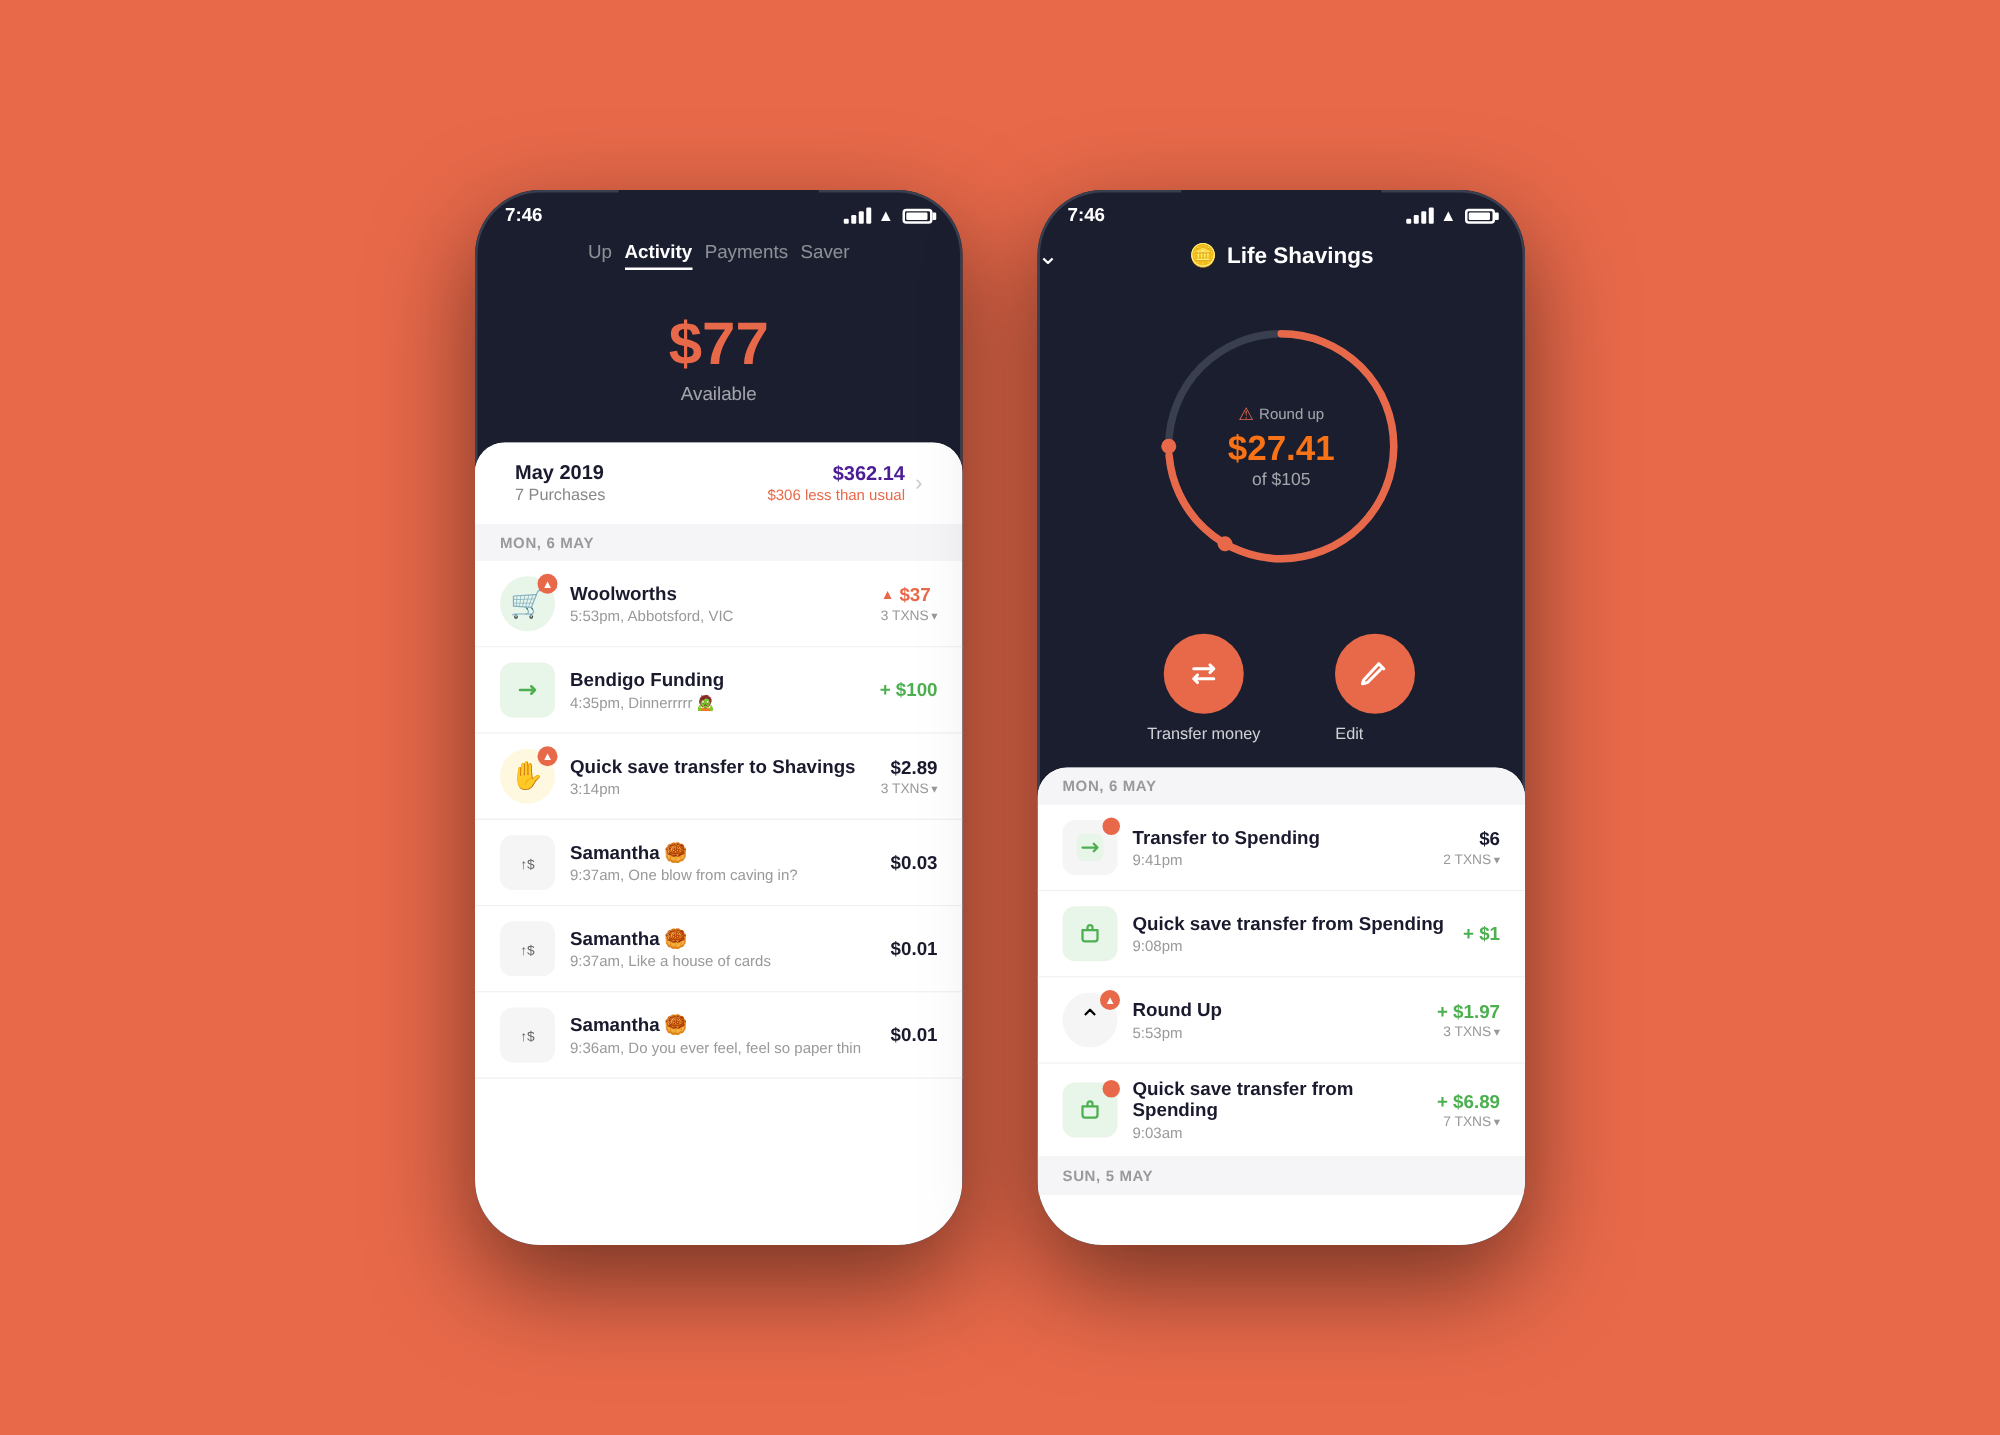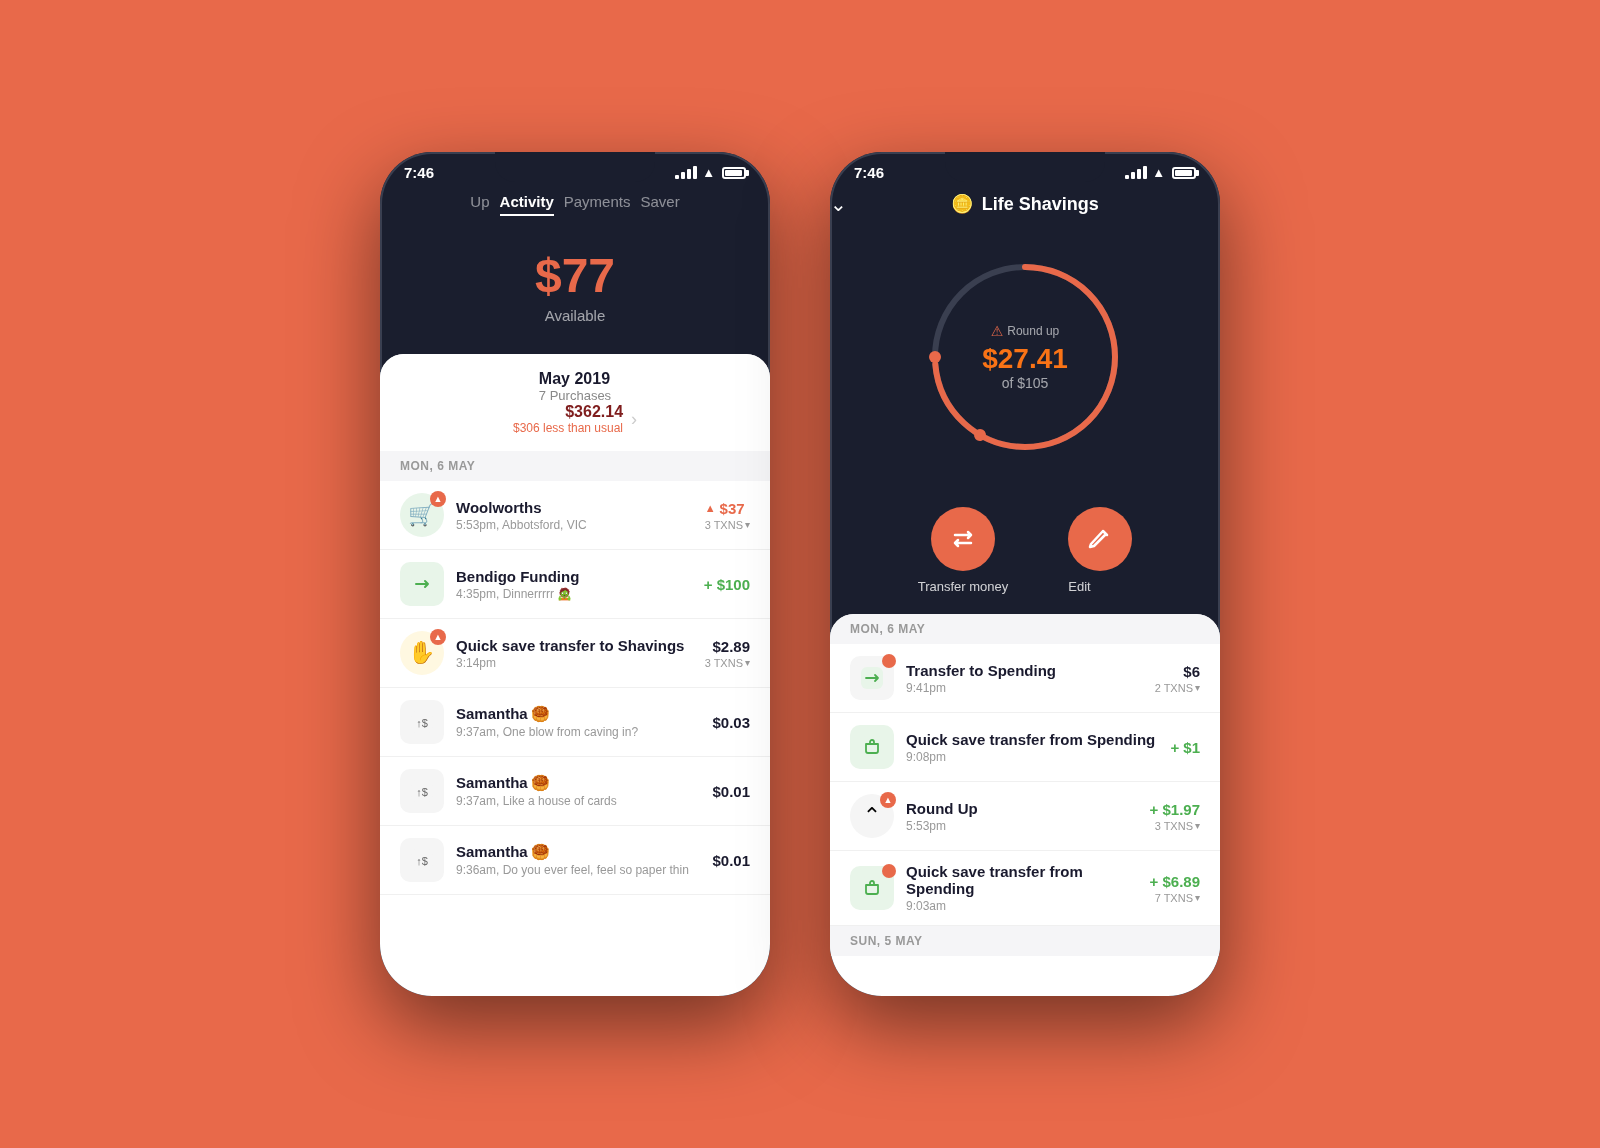--- a/index.html
+++ b/index.html
@@ -129,27 +129,26 @@
       flex: 1;
       overflow: hidden;
       border-radius: 24px 24px 0 0;
     }
     .month-header {
       display: flex;
       justify-content: space-between;
       align-items: center;
       padding: 16px 32px;
       background: white;
-      flex-direction: column;
     }
     .month-info {}
     .month-title { font-size: 16px; font-weight: 600; color: #1a1a2e; }
     .month-purchases { font-size: 13px; color: #888; }
     .month-amount-section { text-align: right; display: flex; align-items: center; gap: 8px; }
-    .month-amount { font-size: 16px; font-weight: 600; color: #7f1d1d; }
+    .month-amount { font-size: 16px; font-weight: 600; color: #4c1d95; }
     .month-savings { font-size: 12px; color: #E8694A; }
     .chevron-right { color: #ccc; font-size: 18px; }
     .month-amount-block { text-align: right; }
 
     .day-section-header {
       background: #f5f5f7;
       padding: 8px 20px;
       font-size: 12px;
       font-weight: 600;
       color: #999;

